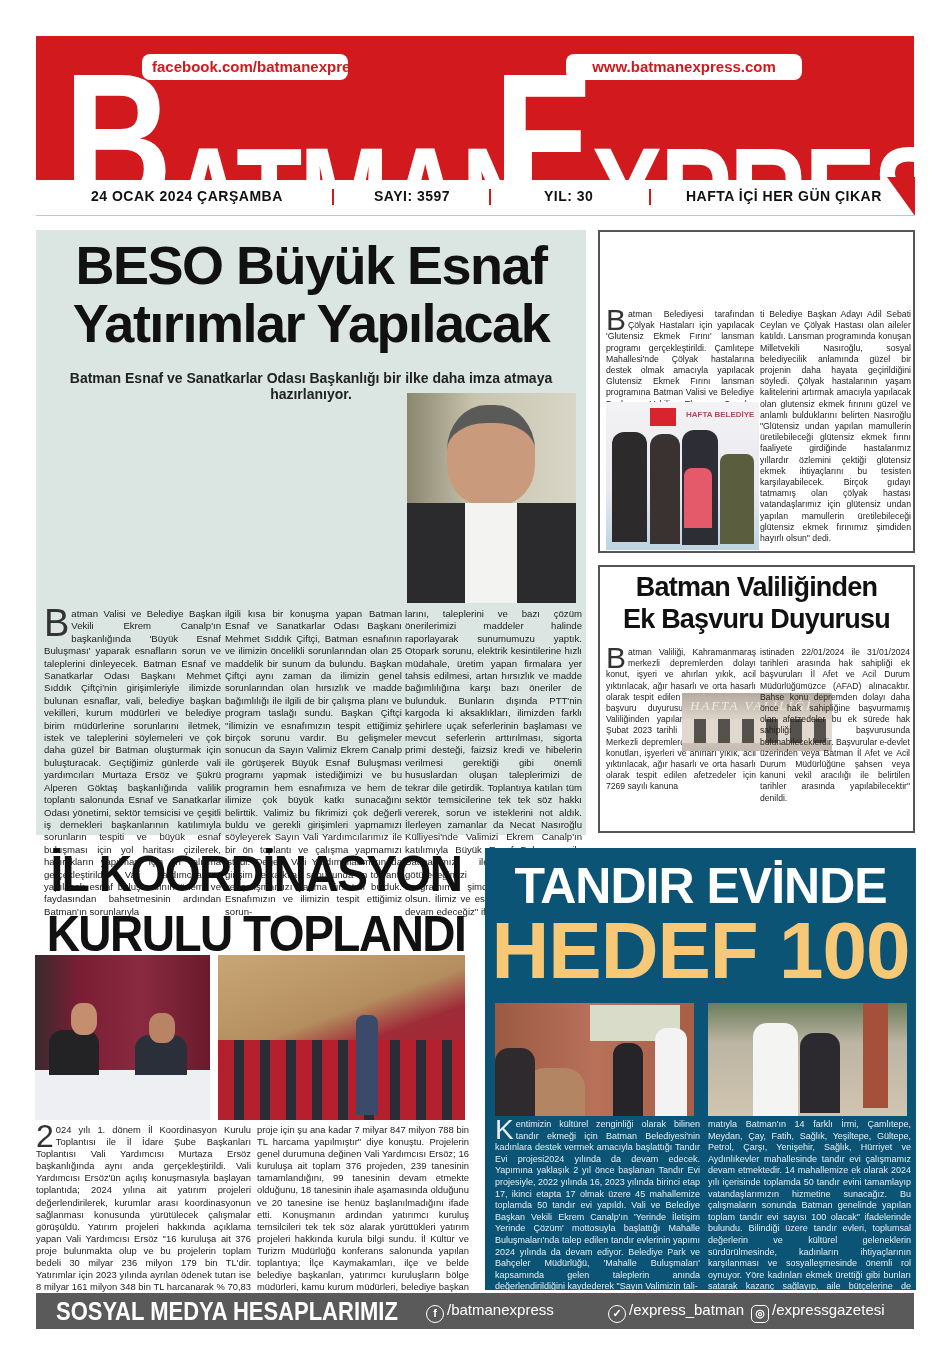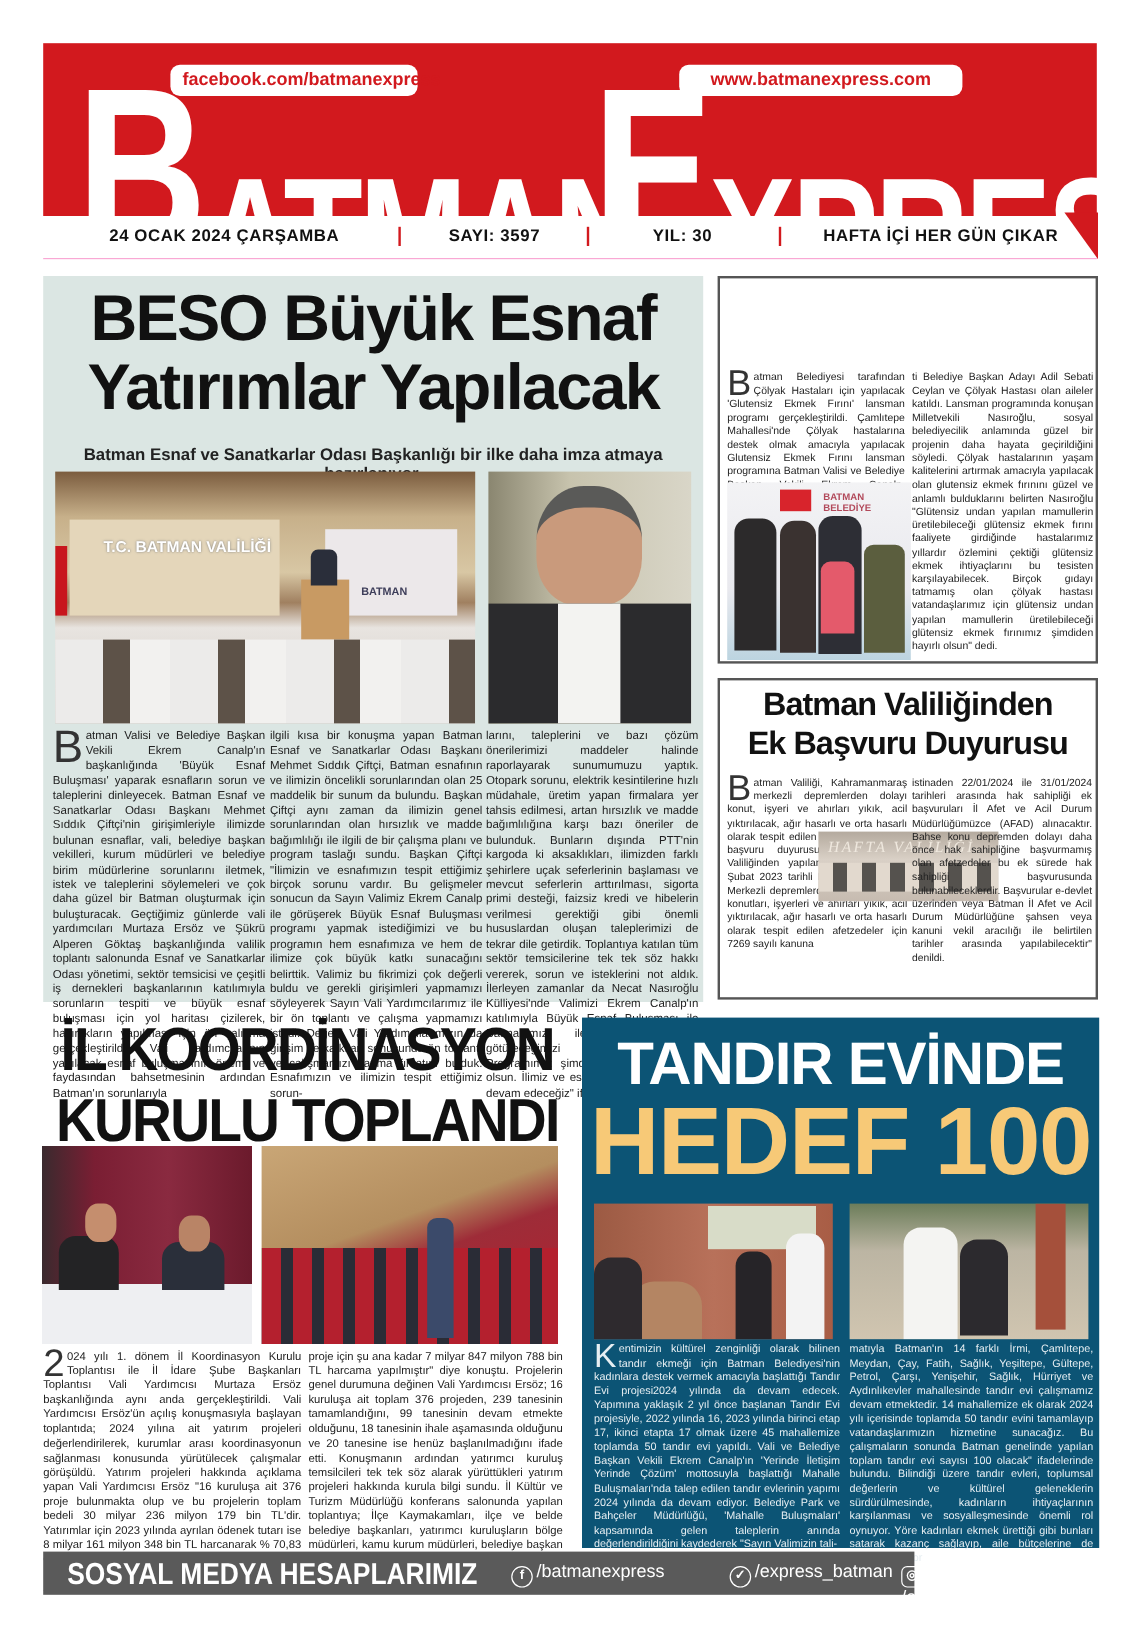--- a/index.html
+++ b/index.html
@@ -28,21 +28,21 @@
 #glut h2,#vali h2{position:absolute;left:0;width:100%;text-align:center;font-size:27px;font-weight:900;line-height:32px;letter-spacing:-0.8px}
 #vali{left:598px;top:565px;width:317px;height:268px;border:2px solid #555;background:#fff}
 
 #ilk h1{position:absolute;left:36px;top:844px;width:440px;text-align:center;font-size:46px;font-weight:900;line-height:54px;letter-spacing:-1.5px;transform:scaleY(1.1);transform-origin:top}
 
 #tandir{left:485px;top:848px;width:431px;height:442px;background:#0c5475}
 #tandir .t1{position:absolute;left:0;top:10px;width:100%;text-align:center;color:#fff;font-size:50px;font-weight:900;letter-spacing:-1px;line-height:56px}
 #tandir .t2{position:absolute;left:0;top:62px;width:100%;text-align:center;color:#f7c977;font-size:80px;font-weight:900;letter-spacing:-1px;line-height:82px}
 #tandir .col{color:#e6eef2}
 
-#social{left:36px;top:1293px;width:726px;height:36px;background:#5a5a5a}
+#social{left:36px;top:1293px;width:878px;height:36px;background:#5a5a5a}
 #social .ttl{position:absolute;left:20px;top:4px;color:#fff;font-size:22px;font-weight:900;letter-spacing:0;transform:scaleY(1.15);transform-origin:top}
 #social .acct{position:absolute;top:8px;color:#fff;font-size:15px}
 #social .ic{display:inline-block;width:18px;height:18px;border:1.5px solid #fff;border-radius:50%;text-align:center;font-size:11px;line-height:15px;margin-right:3px;vertical-align:-2px;font-weight:bold}
 #social .ic.sq{border-radius:5px}
 </style>
 </head>
 <body>
 
 <div id="masthead" class="abs">
   <div class="pill" style="left:106px;top:18px;width:206px">facebook.com/batmanexpress</div>
@@ -62,45 +62,35 @@
   <span class="sep" style="left:453px"></span>
   <span class="itm" style="left:508px">YIL: 30</span>
   <span class="sep" style="left:613px"></span>
   <span class="itm" style="left:650px">HAFTA İÇİ HER GÜN ÇIKAR</span>
   <div id="infobar-tail"></div>
 </div>
 
 <div id="beso" class="abs">
   <h1><span>BESO Büyük Esnaf</span><br><span>Yatırımlar Yapılacak</span></h1>
   <div class="sub">Batman Esnaf ve Sanatkarlar Odası Başkanlığı bir ilke daha imza atmaya hazırlanıyor.</div>
-  <div class="photo" style="left:10px;top:163px;width:350px;height:210px;background:linear-gradient(180deg,#7b5c3e 0%,#c7b08a 18%,#d8c7a4 40%,#a08060 52%,#e8e4e0 62%,#cfcac3 100%)">
-    <div style="position:absolute;left:12px;top:40px;width:175px;height:80px;background:#e4d6ba"></div>
-    <div style="position:absolute;left:40px;top:55px;color:#fff;font-weight:bold;font-size:13px;text-shadow:0 0 2px #777;width:140px;text-align:center">T.C. BATMAN VALİLİĞİ</div>
-    <div style="position:absolute;left:225px;top:48px;width:110px;height:72px;background:#ece8ea"></div>
-    <div style="position:absolute;left:255px;top:95px;color:#3e3e5a;font-size:9px;font-weight:bold">BATMAN</div>
-    <div style="position:absolute;left:0;top:62px;width:10px;height:58px;background:#c8161d"></div>
-    <div style="position:absolute;left:205px;top:90px;width:40px;height:50px;background:#c89a63"></div>
-    <div style="position:absolute;left:213px;top:65px;width:22px;height:30px;background:#2a2e3a;border-radius:6px 6px 0 0"></div>
-    <div style="position:absolute;left:0;top:140px;width:350px;height:70px;background:repeating-linear-gradient(90deg,#ecebea 0 40px,#5d5248 40px 62px,#f2f1ef 62px 96px)"></div>
-  </div>
   <div class="photo" style="left:371px;top:163px;width:169px;height:210px;background:linear-gradient(90deg,#8a8670 0%,#c7c3ad 40%,#d9d6c8 100%)">
     <div style="position:absolute;left:40px;top:12px;width:88px;height:100px;background:#c99a7c;border-radius:45% 45% 40% 40%;border-top:18px solid #5a5a58"></div>
     <div style="position:absolute;left:0;top:110px;width:169px;height:100px;background:#2b2b2d"></div>
     <div style="position:absolute;left:58px;top:110px;width:52px;height:100px;background:#f3f3f1"></div>
   </div>
   <div class="col" style="left:8px;top:378px;width:177px"><span class="drop">B</span><span>atman Valisi ve Belediye Başkan Vekili Ekrem Canalp'ın başkanlığında 'Büyük Esnaf Buluşması' yaparak esnafların sorun ve taleplerini dinleyecek. Batman Esnaf ve Sanatkarlar Odası Başkanı Mehmet Sıddık Çiftçi'nin girişimleriyle ilimizde bulunan esnaflar, vali, belediye başkan vekilleri, kurum müdürleri ve belediye birim müdürlerine sorunlarını iletmek, istek ve taleplerini söylemeleri ve çok daha güzel bir Batman oluşturmak için buluşturacak. Geçtiğimiz günlerde vali yardımcıları Murtaza Ersöz ve Şükrü Alperen Göktaş başkanlığında valilik toplantı salonunda Esnaf ve Sanatkarlar Odası yönetimi, sektör temsicisi ve çeşitli iş dernekleri başkanlarının katılımıyla sorunların tespiti ve büyük esnaf buluşması için yol haritası çizilerek, hazırlıkların yapılması için ön çalışma gerçekleştirildi. Vali yardımcılarının yapılacak esnaf buluşmasının önemi ve faydasından bahsetmesinin ardından Batman'ın sorunlarıyla</span></div>
   <div class="col" style="left:189px;top:378px;width:177px">ilgili kısa bir konuşma yapan Batman Esnaf ve Sanatkarlar Odası Başkanı Mehmet Sıddık Çiftçi, Batman esnafının ve ilimizin öncelikli sorunlarından olan 25 maddelik bir sunum da bulundu. Başkan Çiftçi aynı zaman da ilimizin genel sorunlarından olan hırsızlık ve madde bağımlılığı ile ilgili de bir çalışma planı ve program taslağı sundu. Başkan Çiftçi "İlimizin ve esnafımızın tespit ettiğimiz birçok sorunu vardır. Bu gelişmeler sonucun da Sayın Valimiz Ekrem Canalp ile görüşerek Büyük Esnaf Buluşması programı yapmak istediğimizi ve bu programın hem esnafımıza ve hem de ilimize çok büyük katkı sunacağını belirttik. Valimiz bu fikrimizi çok değerli buldu ve gerekli girişimleri yapmamızı söyleyerek Sayın Vali Yardımcılarımız ile bir ön toplantı ve çalışma yapmamızı istedi. Değerli Vali Yardımcılarımızın da girişim ve katkıları sonucunda ön toplantı ve çalışmamızı yapma fırsatını bulduk. Esnafımızın ve ilimizin tespit ettiğimiz sorun-</div>
   <div class="col" style="left:369px;top:378px;width:177px">larını, taleplerini ve bazı çözüm önerilerimizi maddeler halinde raporlayarak sunumumuzu yaptık. Otopark sorunu, elektrik kesintilerine hızlı müdahale, üretim yapan firmalara yer tahsis edilmesi, artan hırsızlık ve madde bağımlılığına karşı bazı öneriler de bulunduk. Bunların dışında PTT'nin kargoda ki aksaklıkları, ilimizden farklı şehirlere uçak seferlerinin başlaması ve mevcut seferlerin arttırılması, sigorta primi desteği, faizsiz kredi ve hibelerin verilmesi gerektiği gibi önemli hususlardan oluşan taleplerimizi de tekrar dile getirdik. Toplantıya katılan tüm sektör temsicilerine tek tek söz hakkı vererek, sorun ve isteklerini not aldık. İlerleyen zamanlar da Necat Nasıroğlu Külliyesi'nde Valimizi Ekrem Canalp'ın katılımıyla Büyük Esnaf Buluşması ile Batmanımızı ileri bir seviyeye götüreceğimizi düşünüyorum. Programımız şimdiden hayırlara vesile olsun. İlimiz ve esnafımız için çalışmaya devam edeceğiz" ifadelerini kullandı.</div>
 </div>
 
 <div id="glut" class="abs">
   <div class="col" style="left:6px;top:77px;width:148px;font-size:8.7px;line-height:11.2px"><span class="drop" style="font-size:30px;line-height:22px">B</span><span>atman Belediyesi tarafından Çölyak Hastaları için yapılacak 'Glutensiz Ekmek Fırını' lansman programı gerçekleştirildi. Çamlıtepe Mahallesi'nde Çölyak hastalarına destek olmak amacıyla yapılacak Glutensiz Ekmek Fırını lansman programına Batman Valisi ve Belediye Başkan Vekili Ekrem Canalp, Milletvekili Ferhat Nasıroğlu, AK Par-</span></div>
   <div class="photo" style="left:6px;top:170px;width:153px;height:148px;background:linear-gradient(180deg,#f3f3f5 0%,#e9e9ee 60%,#bcd4e0 100%)">
     <div style="position:absolute;left:44px;top:6px;width:26px;height:18px;background:#d8242c"></div>
-    <div style="position:absolute;left:80px;top:8px;color:#b2495a;font-size:8px;font-weight:bold">BATMAN BELEDİYE</div>
+    <div style="position:absolute;left:80px;top:8px;color:#b2495a;font-size:8px;font-weight:bold">HAFTA BELEDİYE</div>
     <div style="position:absolute;left:6px;top:30px;width:35px;height:110px;background:#2c2a2b;border-radius:12px 12px 0 0"></div>
     <div style="position:absolute;left:44px;top:32px;width:30px;height:110px;background:#3a3230;border-radius:12px 12px 0 0"></div>
     <div style="position:absolute;left:76px;top:28px;width:36px;height:115px;background:#2d2e35;border-radius:12px 12px 0 0"></div>
     <div style="position:absolute;left:78px;top:66px;width:28px;height:60px;background:#e45a6b;border-radius:8px 8px 0 0"></div>
     <div style="position:absolute;left:114px;top:52px;width:34px;height:90px;background:#5b5e3e;border-radius:8px 8px 0 0"></div>
   </div>
   <div class="col" style="left:160px;top:77px;width:151px;font-size:8.7px;line-height:11.2px">ti Belediye Başkan Adayı Adil Sebati Ceylan ve Çölyak Hastası olan aileler katıldı. Lansman programında konuşan Milletvekili Nasıroğlu, sosyal belediyecilik anlamında güzel bir projenin daha hayata geçirildiğini söyledi. Çölyak hastalarının yaşam kalitelerini artırmak amacıyla yapılacak olan glutensiz ekmek fırınını güzel ve anlamlı bulduklarını belirten Nasıroğlu "Glütensiz undan yapılan mamullerin üretilebileceği glütensiz ekmek fırını faaliyete girdiğinde hastalarımız yıllardır özlemini çektiği glütensiz ekmek ihtiyaçlarını bu tesisten karşılayabilecek. Birçok gıdayı tatmamış olan çölyak hastası vatandaşlarımız için glütensiz undan yapılan mamullerin üretilebileceği glütensiz ekmek fırınımız şimdiden hayırlı olsun" dedi.</div>
 </div>
 
 <div id="vali" class="abs">

